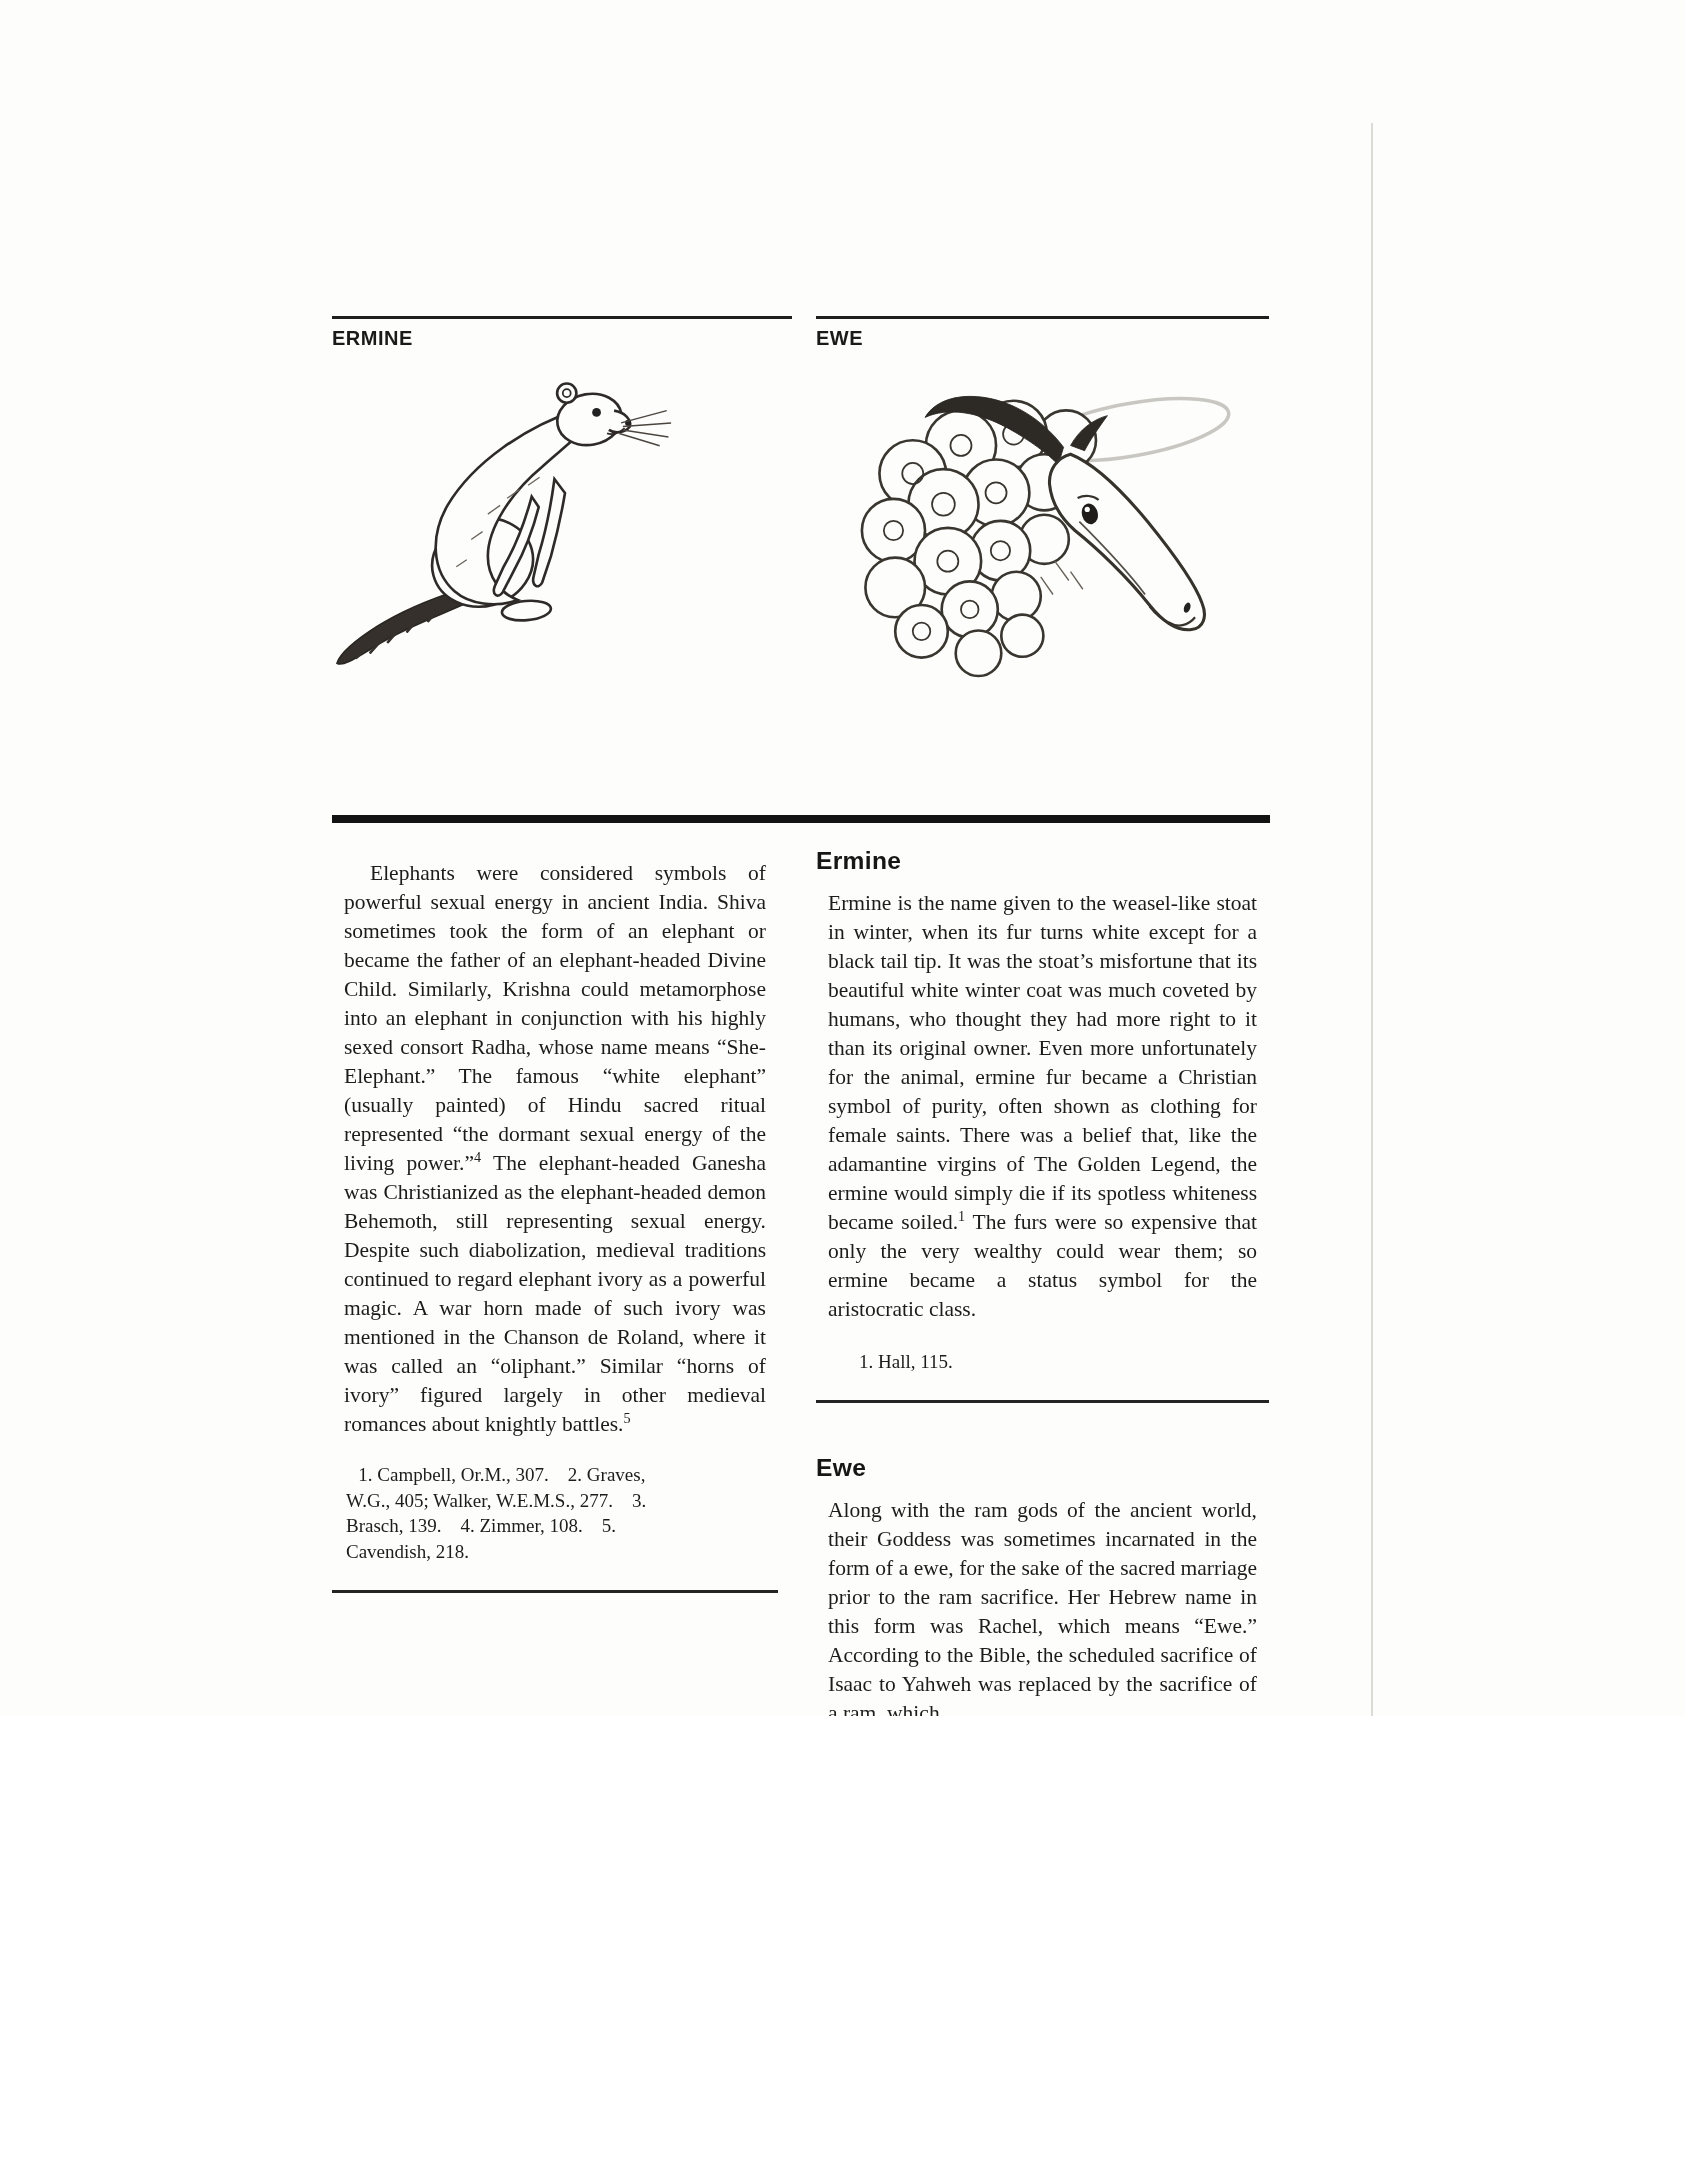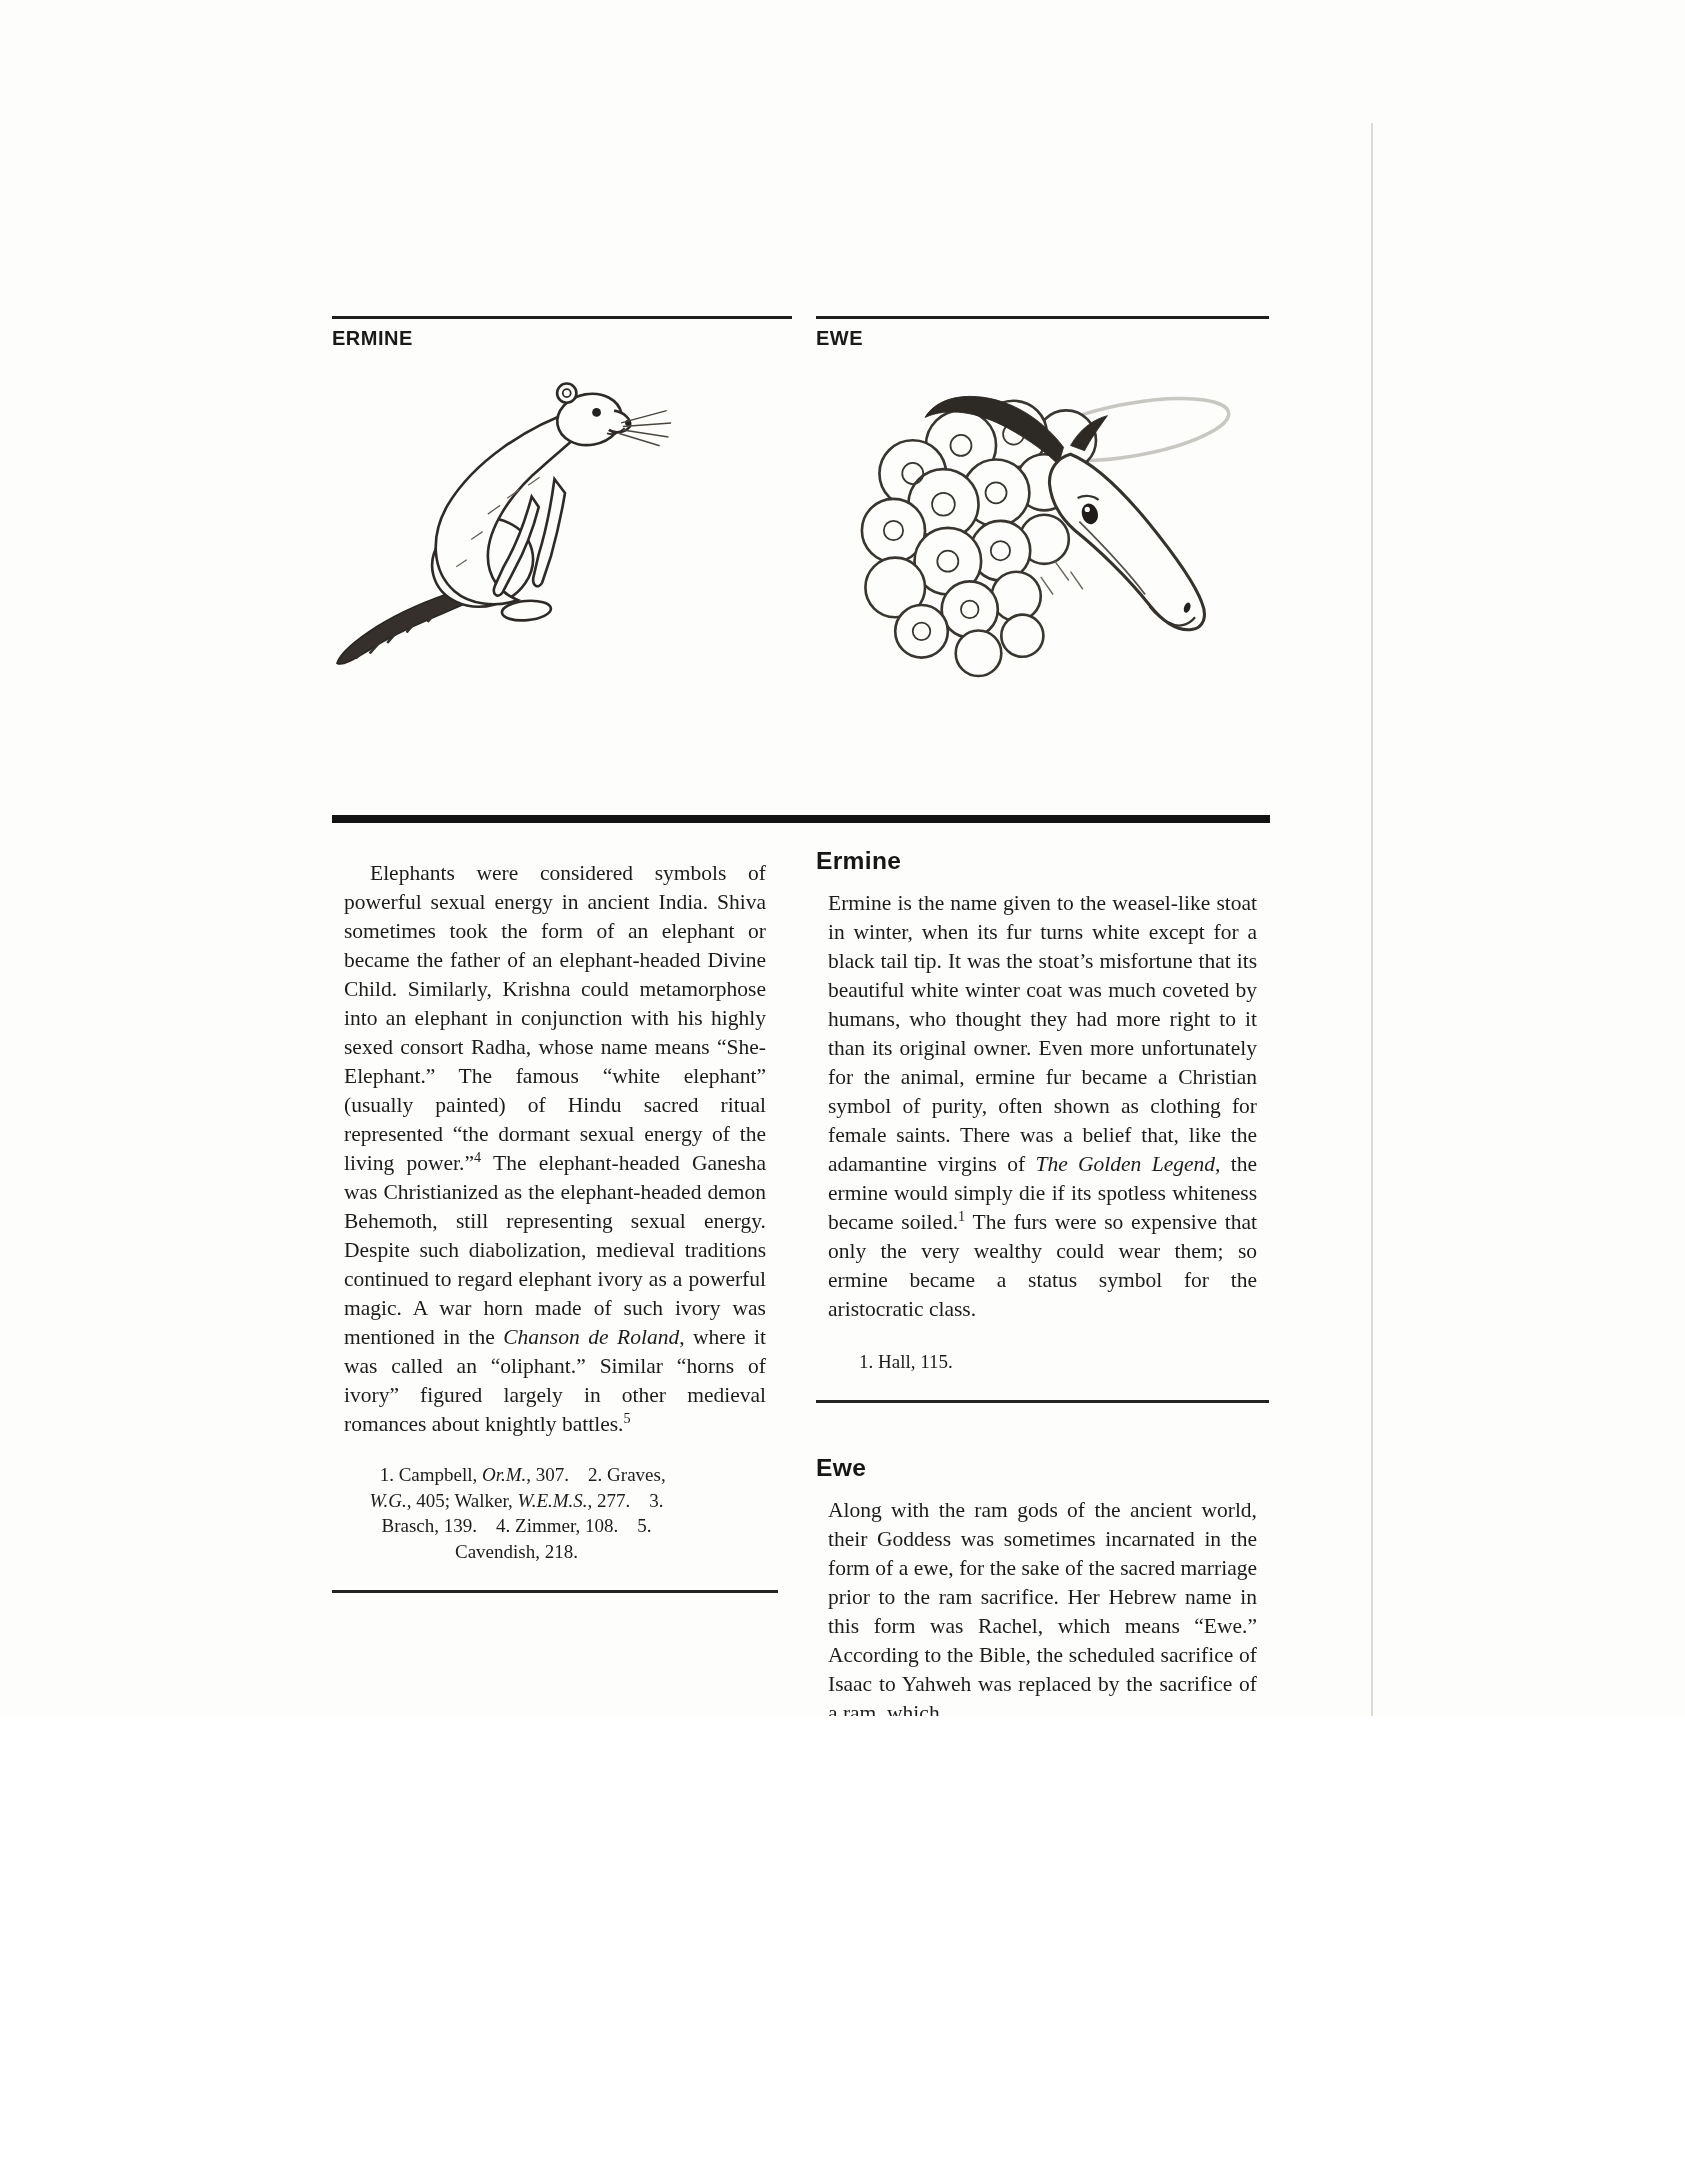--- a/index.html
+++ b/index.html
@@ -49,30 +49,30 @@
   .body-par {
     margin: 12px;
     font-size: 21.5px;
     line-height: 29px;
     text-align: justify;
     color: #1c1c1c;
   }
   .indent { text-indent: 26px; }
 
   .sup { vertical-align: super; font-size: 0.66em; line-height: 0; }
-  .italic { font-style: italic; }
+  .italic { }
 
   .footnotes {
     margin-top: 23px;
     margin-left: 14px;
     width: 341px;
     font-size: 19px;
     line-height: 25.5px;
     text-indent: 12.3px;
-    text-align: center;
+    text-align: left;
   }
 
   .rule-thin { margin-top: 26px; height: 2.6px; background: #242424; width: 100%; }
 
   .entry-heading {
     margin: 0 0 14px 0;
     font-family: "Liberation Sans", sans-serif;
     font-size: 24.6px;
     font-weight: 700;
     letter-spacing: 0.3px;

